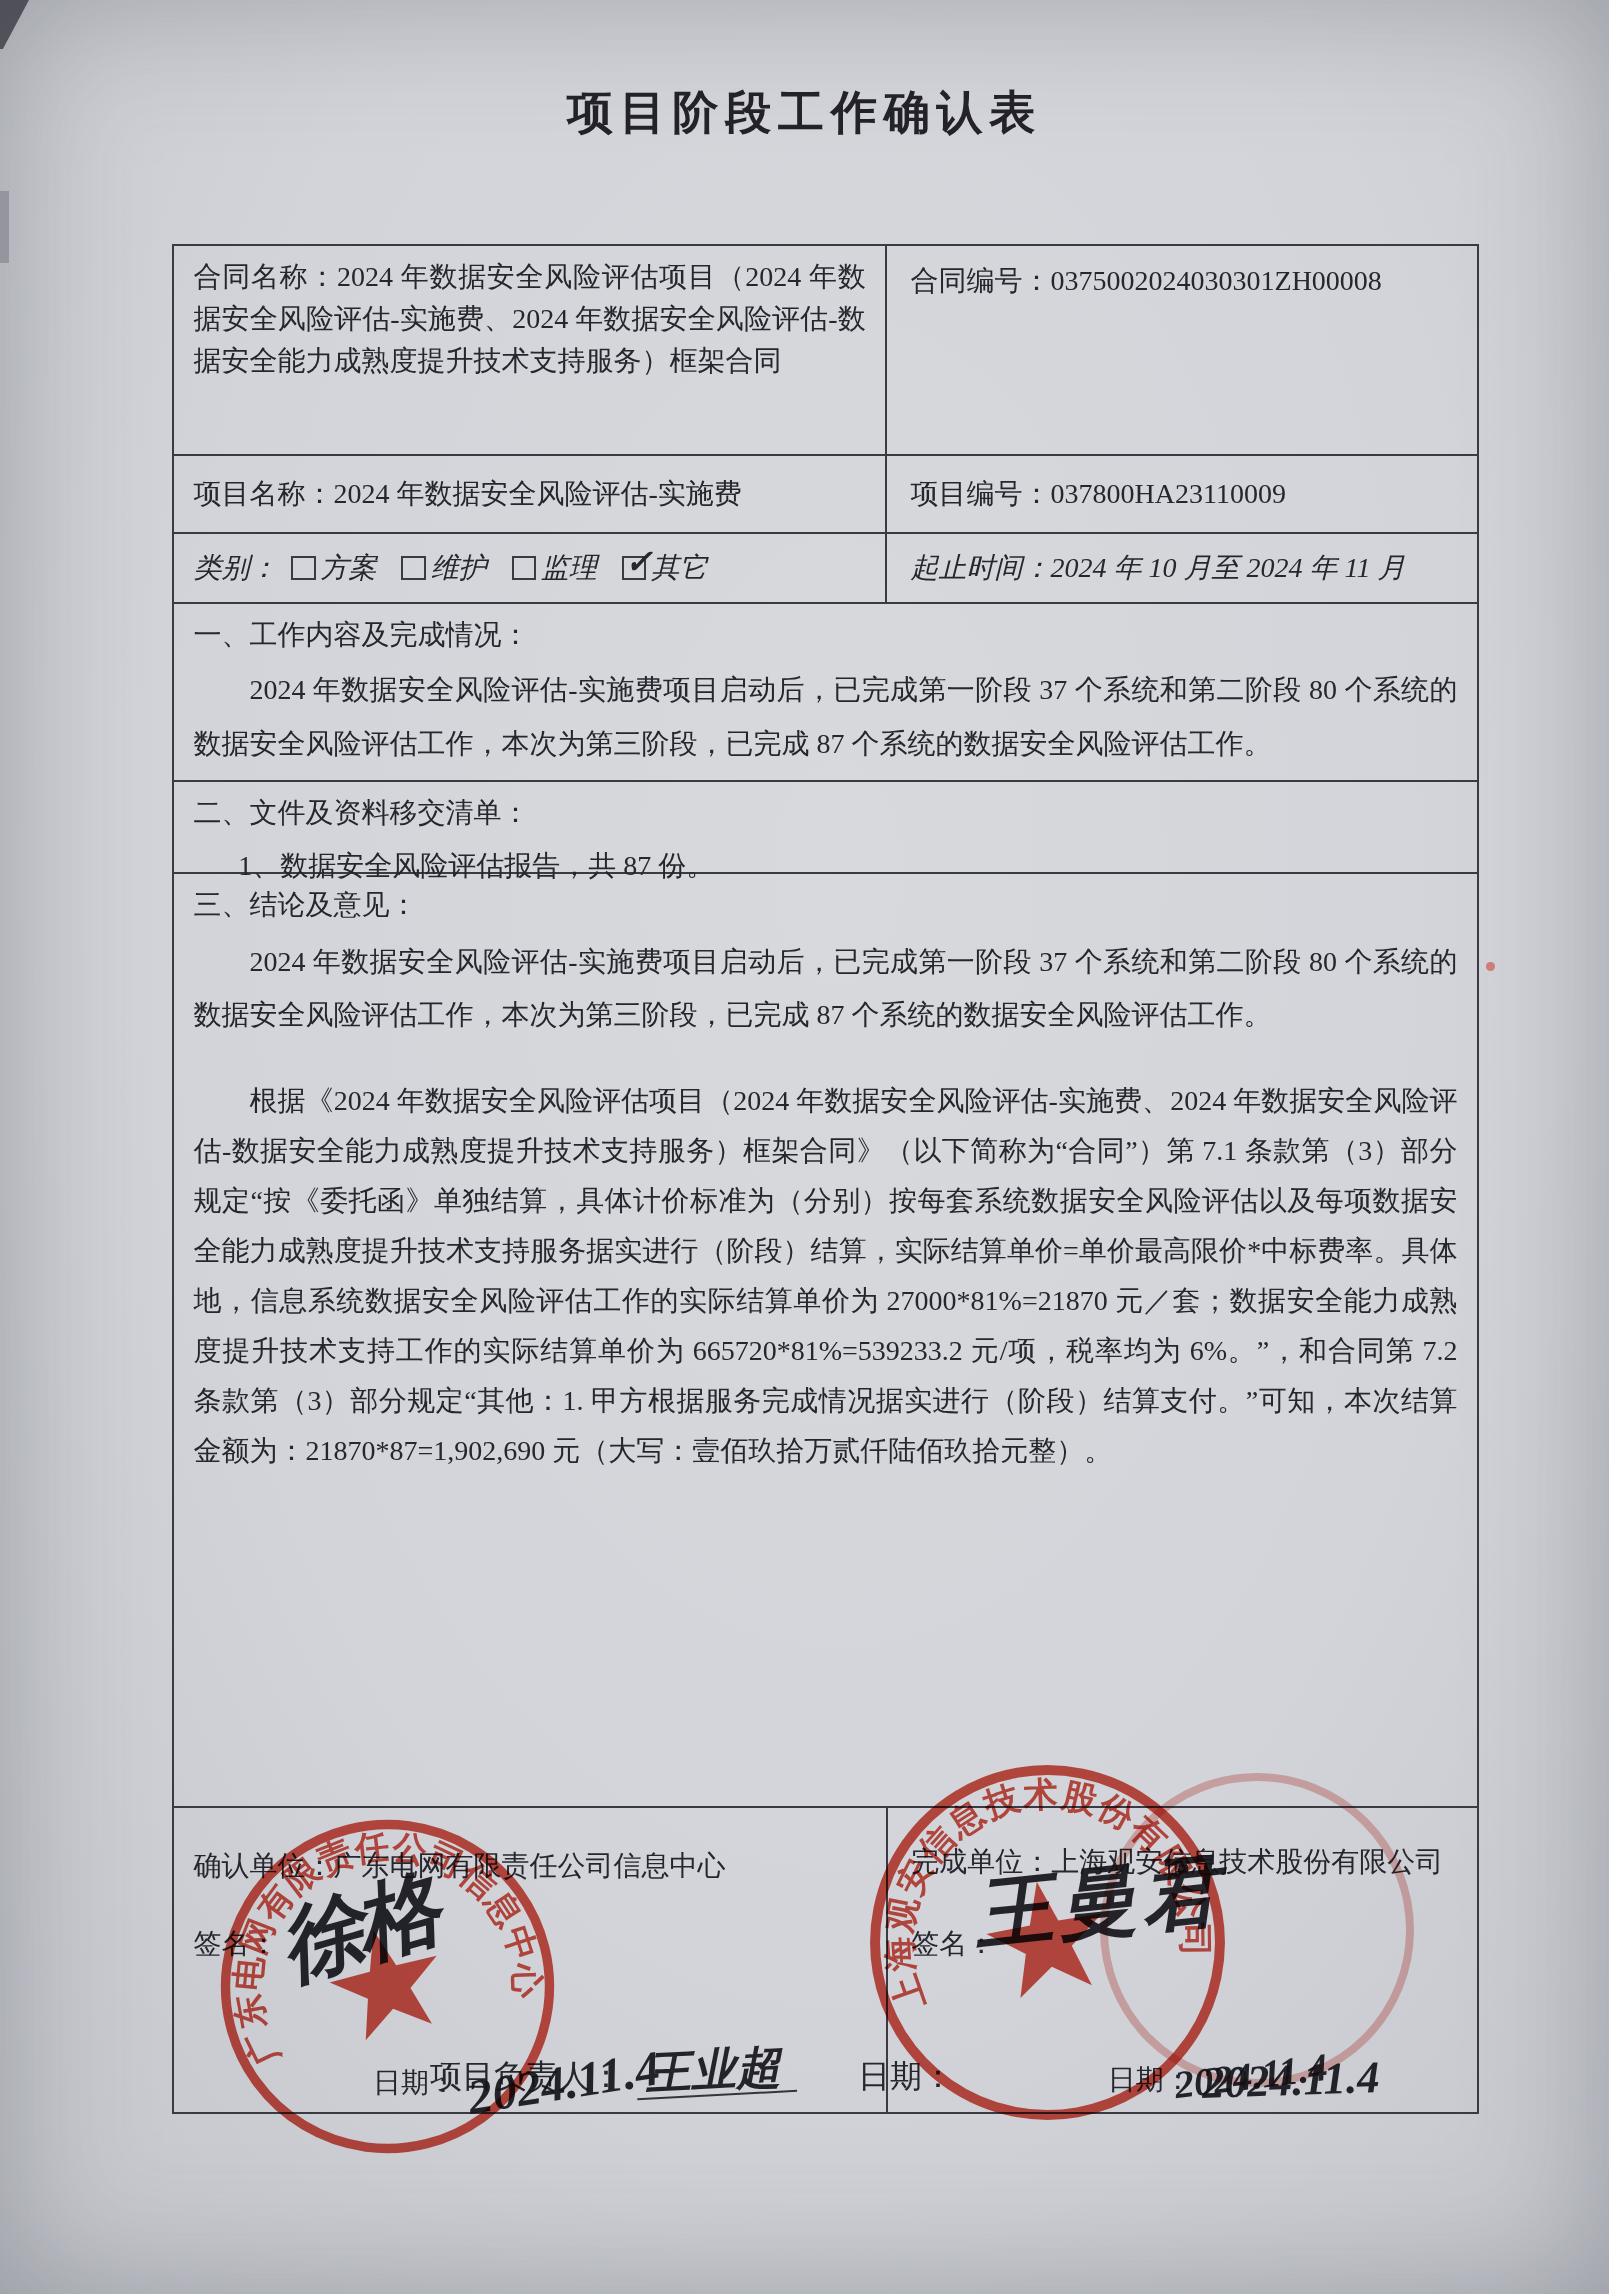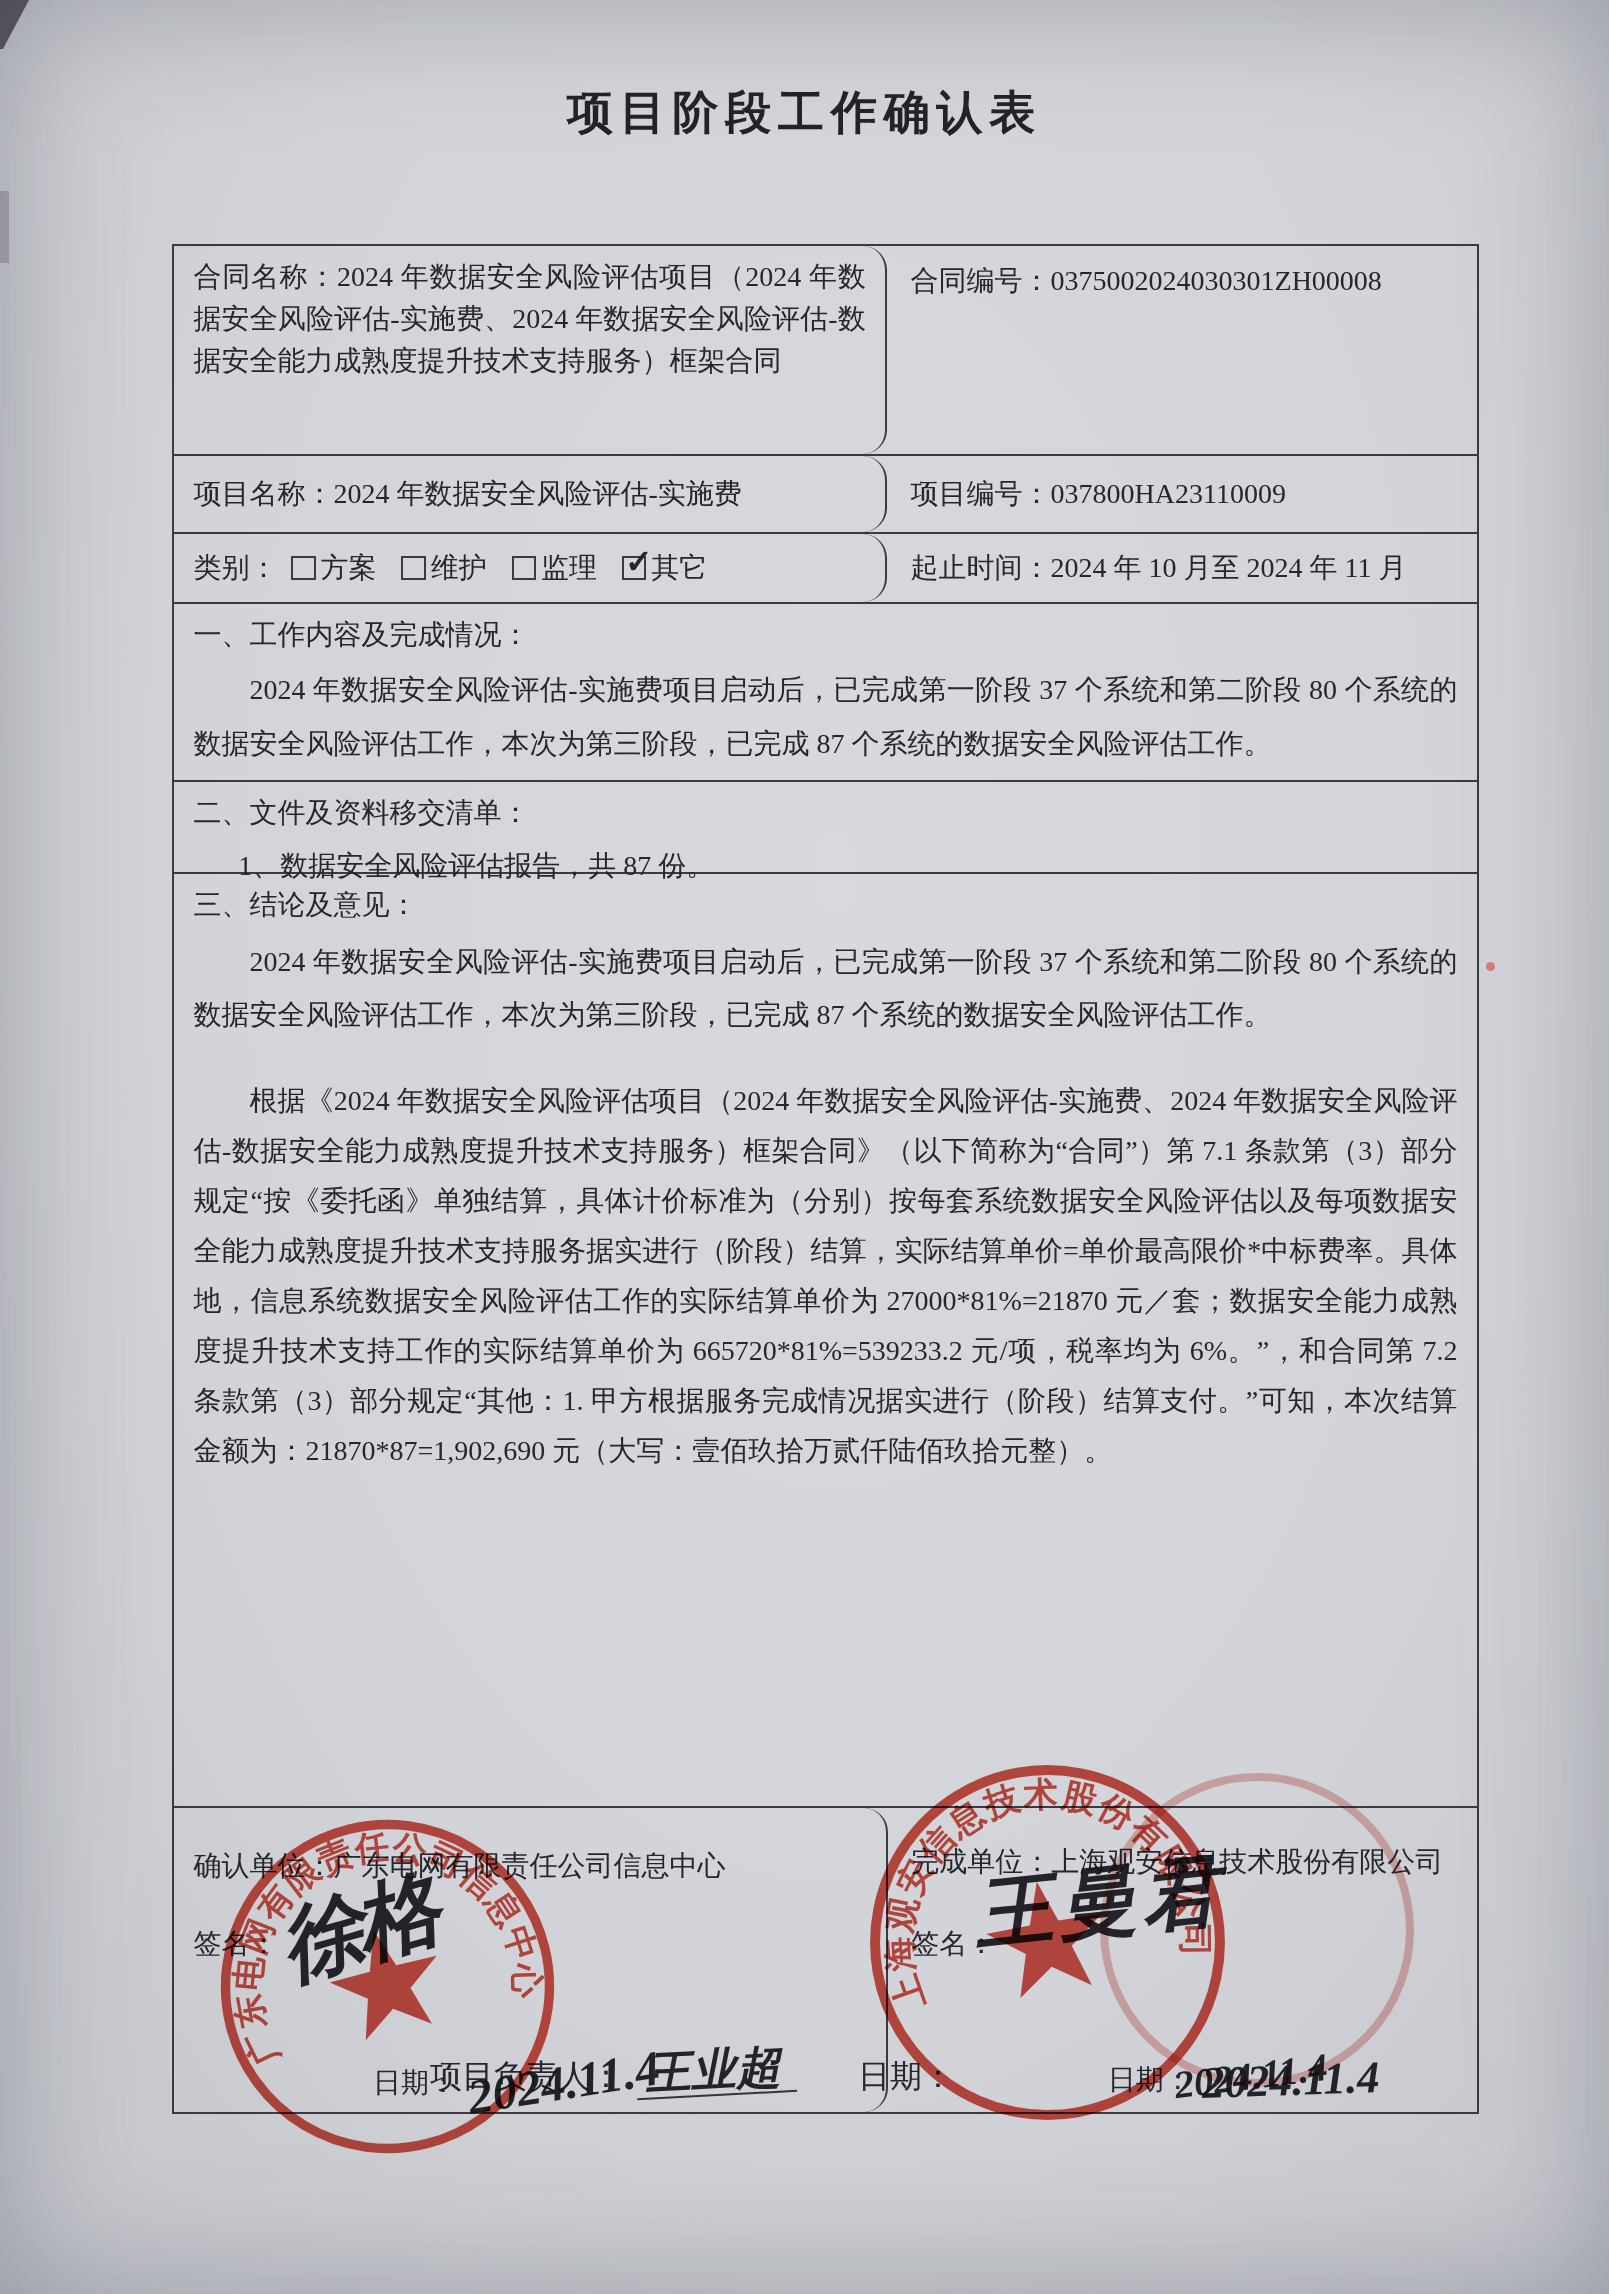--- a/index.html
+++ b/index.html
@@ -26,29 +26,29 @@
 
   .doc-table{
     position:absolute;left:172px;top:244px;width:1307px;
     border:2px solid #3a3a42;
     box-sizing:border-box;
     font-size:28px;
   }
   .row{display:flex;border-top:2px solid #3a3a42;box-sizing:border-box;}
   .row:first-child{border-top:none;}
   .cell{box-sizing:border-box;position:relative;}
-  .cell.cl{width:774px;border-right:2px solid #3a3a42;border-radius:24px;}
+  .cell.cl{width:774px;border-right:2px solid #3a3a42;}
   .cell.cr{width:639px;}
   .r1{height:208px;}
   .r1 .cl{line-height:42px;text-align:justify;padding:9.8px 19.5px;}
   .r1 .cr{padding:13.7px 23.4px;line-height:42px;}
   .r2{height:78px;align-items:flex-start;}
   .r2 .cl,.r2 .cr{display:flex;align-items:center;height:100%;padding:0 19.5px;}
   .r2 .cr{padding:0 23.4px;}
-  .r3{height:70px;}
+  .r3{height:70px;font-style:italic;}
   .r3 .cl,.r3 .cr{display:flex;align-items:center;height:100%;padding:0 19.5px;}
   .r3 .cr{padding:0 23.4px;}
   .opt{display:inline-flex;align-items:center;margin-left:25px;}
   .cb{display:inline-block;width:24.4px;height:24.4px;border:2px solid #3a3a42;box-sizing:border-box;margin-right:4.9px;position:relative;background:transparent;}
   .cb .tick{position:absolute;left:1px;top:-11.7px;font-size:33px;font-weight:bold;color:#26262e;line-height:33px;}
   .sec{display:block;padding:11.7px 19.5px 9.8px 19.5px;}
   .sec .h{font-weight:normal;}
   .sec p{margin:0;text-align:justify;}
   .sec1{height:178px;}
   .sec1 p{margin-top:9.8px;line-height:54px;text-indent:2em;}

